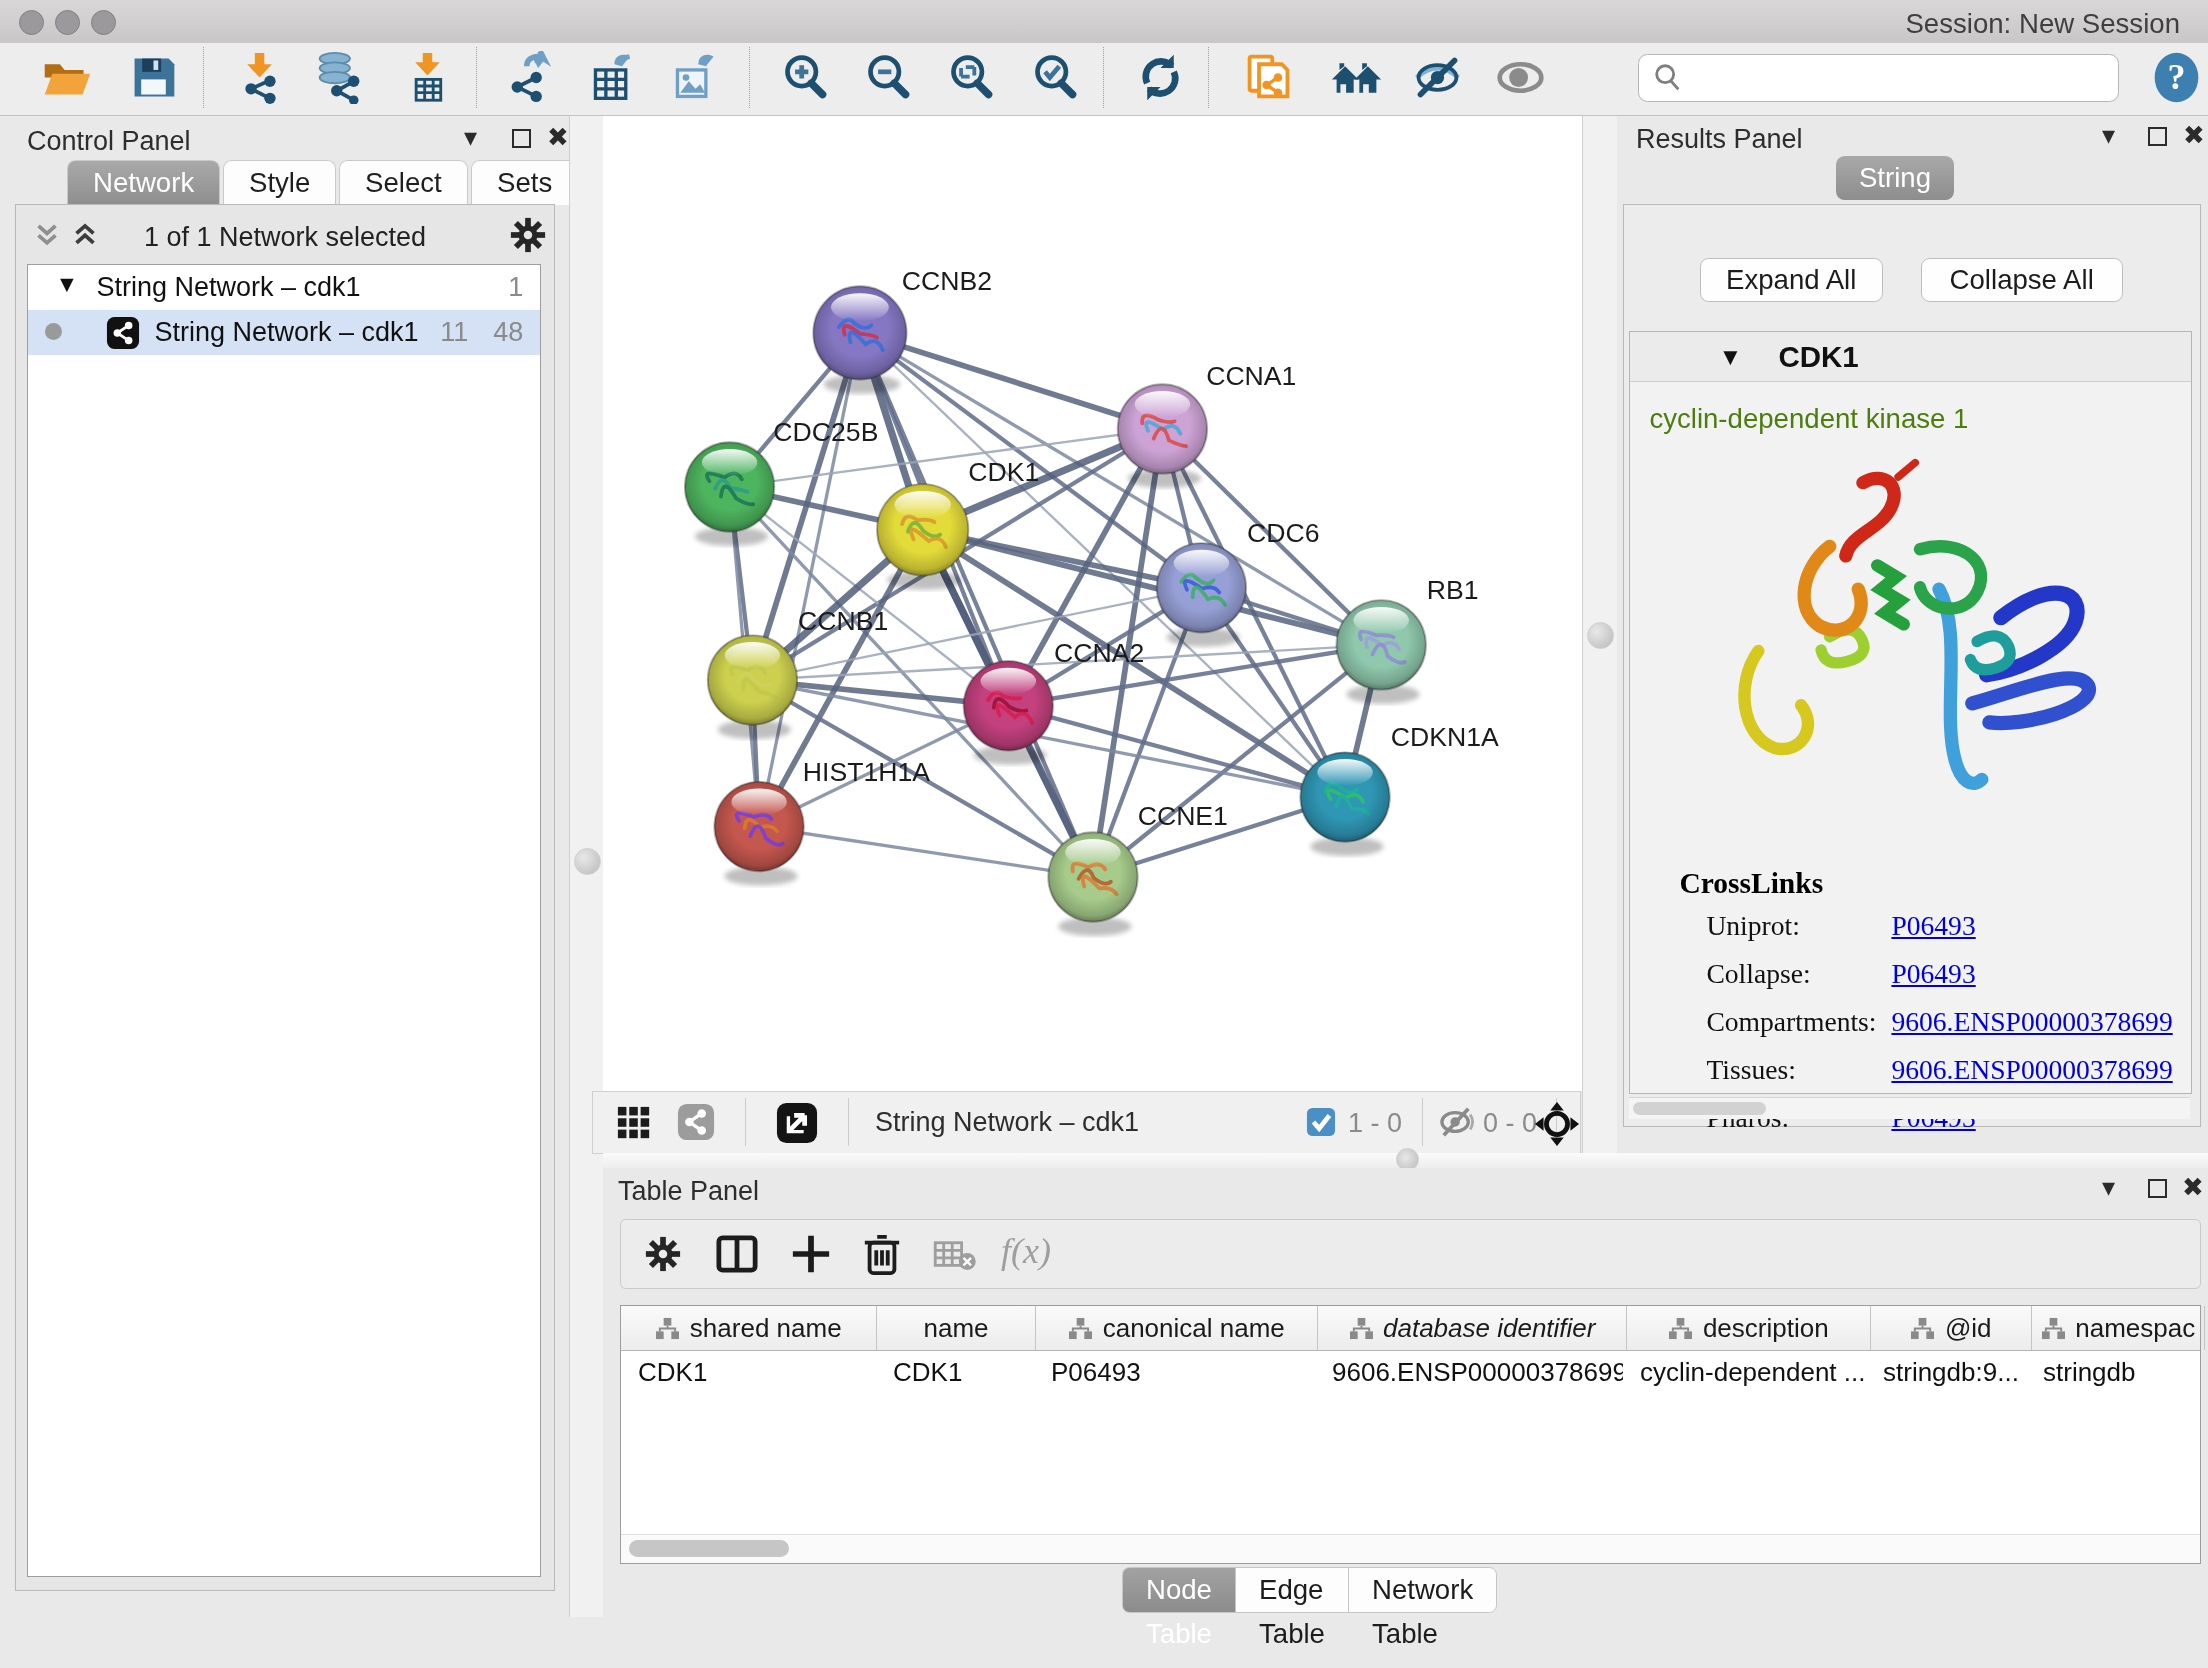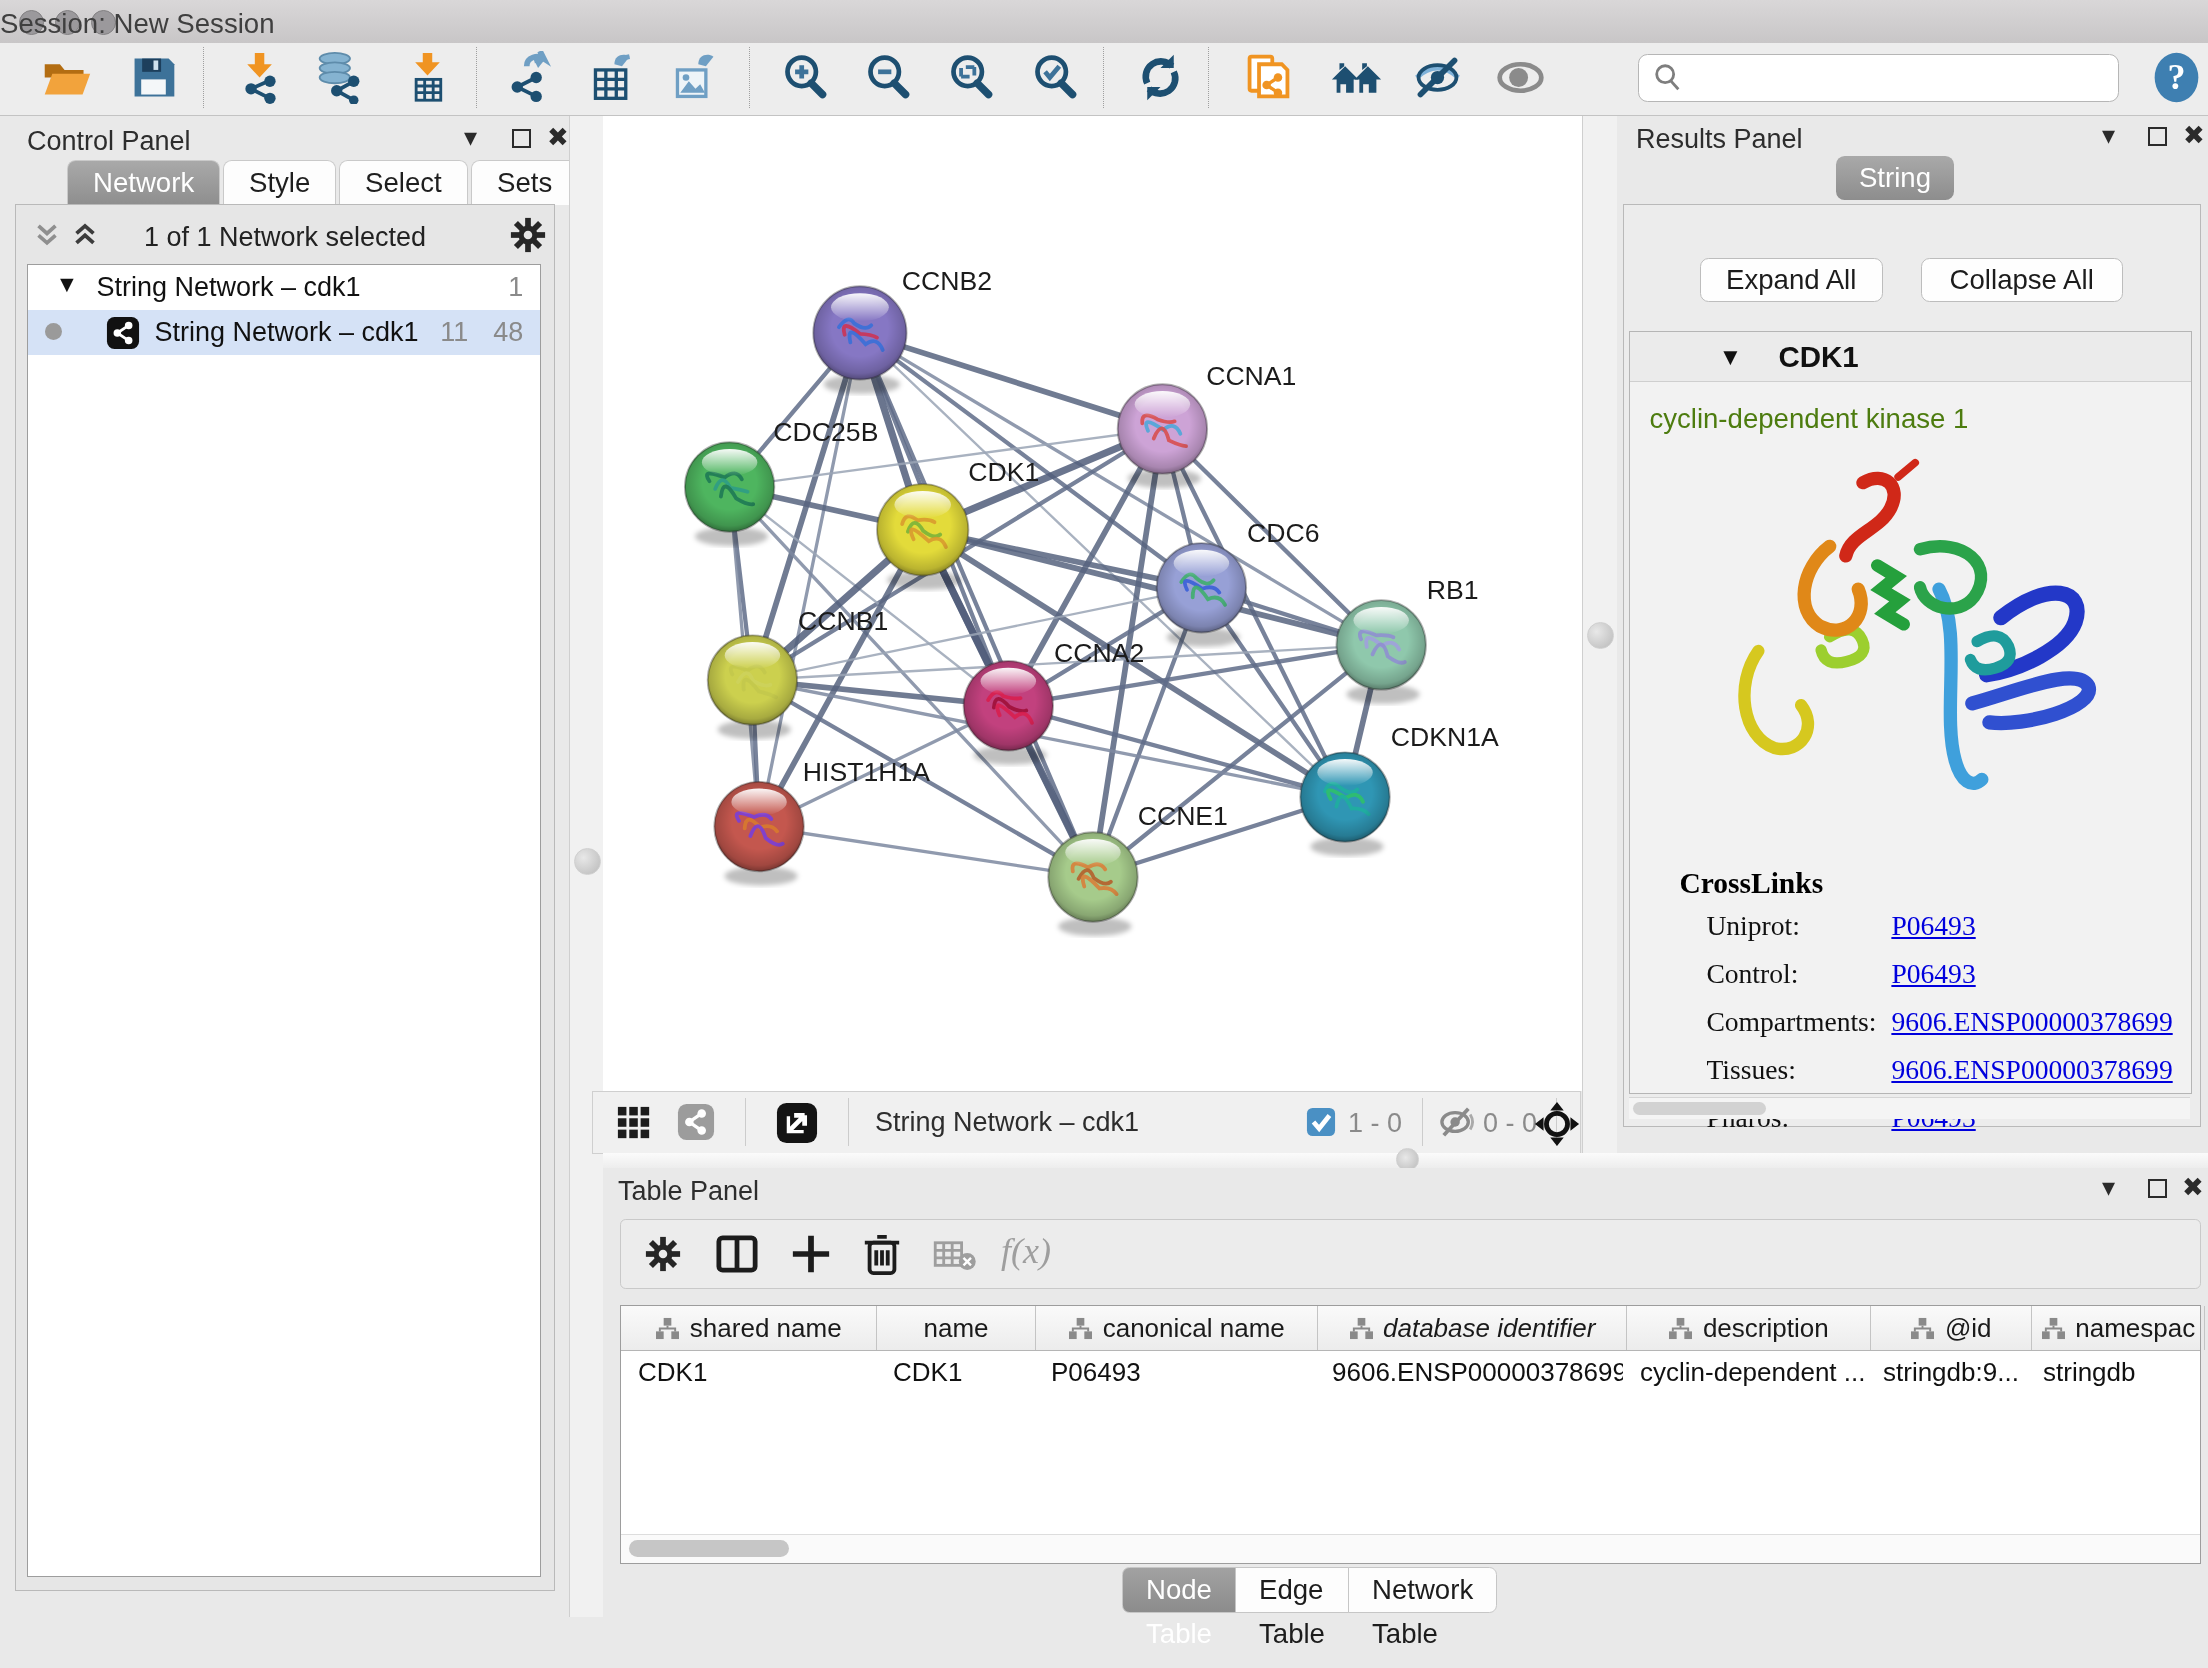--- a/index.html
+++ b/index.html
@@ -4,21 +4,21 @@
 <style>
   html,body{margin:0;padding:0;background:#555;}
   #app{position:relative;width:2208px;height:1668px;background:#e9e9e9;
        font-family:"Liberation Sans",sans-serif;overflow:hidden;
        -webkit-font-smoothing:antialiased;}
   .abs{position:absolute;}
   
   .titlebar{left:0;top:0;width:2208px;height:43px;
     background:linear-gradient(#d9d7d8,#c8c6c7);border-bottom:1px solid #a9a7a8;}
   .tlight{width:23px;height:23px;border-radius:50%;background:#9b999c;border:1.4px solid #828082;top:9.5px;}
-  .wtitle{left:0;top:7.6px;width:2180px;text-align:left;font-size:27.6px;color:#3f3f3f;}
+  .wtitle{left:0;top:7.6px;width:2180px;text-align:right;font-size:27.6px;color:#3f3f3f;}
   
   .toolbar{left:0;top:43px;width:2208px;height:72px;background:#ededed;border-bottom:1.9px solid #c3c3c3;}
   .tbicon{position:absolute;top:7.6px;width:53px;height:53px;}
   .tbsep{position:absolute;top:3.8px;height:61px;border-left:1.9px dotted #9f9f9f;width:0;}
   .searchbox{left:1638px;top:11.4px;width:479px;height:46px;background:#fff;border:1.9px solid #b6b6b6;border-radius:9.5px;}
   
   .ptitle{font-size:27px;color:#2d2d2d;}
   .pnlbtn{font-size:26px;color:#2b2b2b;line-height:27px;}
   .sqbtn{width:15px;height:15px;border:2.9px solid #2b2b2b;display:inline-block;}
   
@@ -612,21 +612,21 @@
           </g>
         </svg>
 
         <div class="abs serif" style="left:49px;top:535px;font-size:29.5px;font-weight:bold;color:#000;">CrossLinks</div>
         <div id="crosslinks" class="abs serif" style="left:76px;top:578px;width:457px;font-size:27.6px;color:#111;">
             <div style="display: flex; margin-bottom: 16px;">
               <span style="width: 185px; flex: 0 0 auto;">Uniprot:</span>
               <span class="xlink" style="color: rgb(0, 0, 221);">P06493</span>
             </div>
             <div style="display: flex; margin-bottom: 16px;">
-              <span style="width: 185px; flex: 0 0 auto;">Control:</span>
+              <span style="width: 185px; flex: 0 0 auto;">Collapse:</span>
               <span class="xlink" style="color: rgb(0, 0, 221);">P06493</span>
             </div>
             <div style="display: flex; margin-bottom: 16px;">
               <span style="width: 185px; flex: 0 0 auto;">Compartments:</span>
               <span class="xlink" style="color: rgb(0, 0, 221);">9606.ENSP00000378699</span>
             </div>
             <div style="display: flex; margin-bottom: 16px;">
               <span style="width: 185px; flex: 0 0 auto;">Tissues:</span>
               <span class="xlink" style="color: rgb(0, 0, 221);">9606.ENSP00000378699</span>
             </div>

